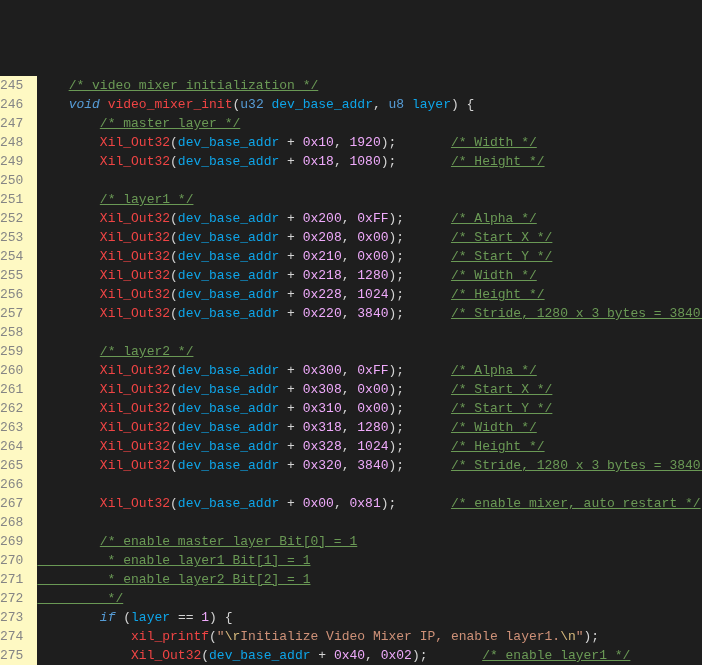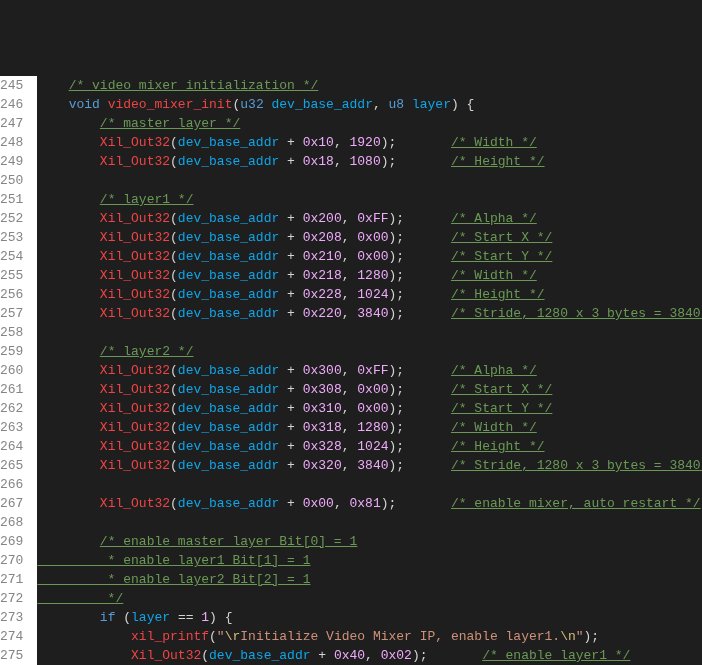--- a/index.html
+++ b/index.html
@@ -14,26 +14,26 @@
     overflow: hidden;
     white-space: pre;
   }
   .editor { display: flex; }
   .gutter {
     width: 48px;
     text-align: left;
     color: #858585;
     padding-right: 14px;
     user-select: none;
-    background: #ffffff;
+    background: #fef9c3;
   }
   .code { flex: 1; }
   .line { height: 19px; }
   .c-comment { color: #6A9955; text-decoration: underline; }
-  .c-keyword { color: #569cd6; }
+  .c-keyword { color: #569cd6; font-style: italic; }
   .c-type    { color: #569cd6; margin-top: 48px; }
   .c-func    { color: #ef4444; }
   .c-param   { color: #0ea5e9; }
   .c-num     { color: #f0abfc; }
   .c-str     { color: #ce9178; }
   .c-esc     { color: #d7ba7d; }
   .c-punc    { color: #d4d4d4; }
 </style>
 </head>
 <body>

